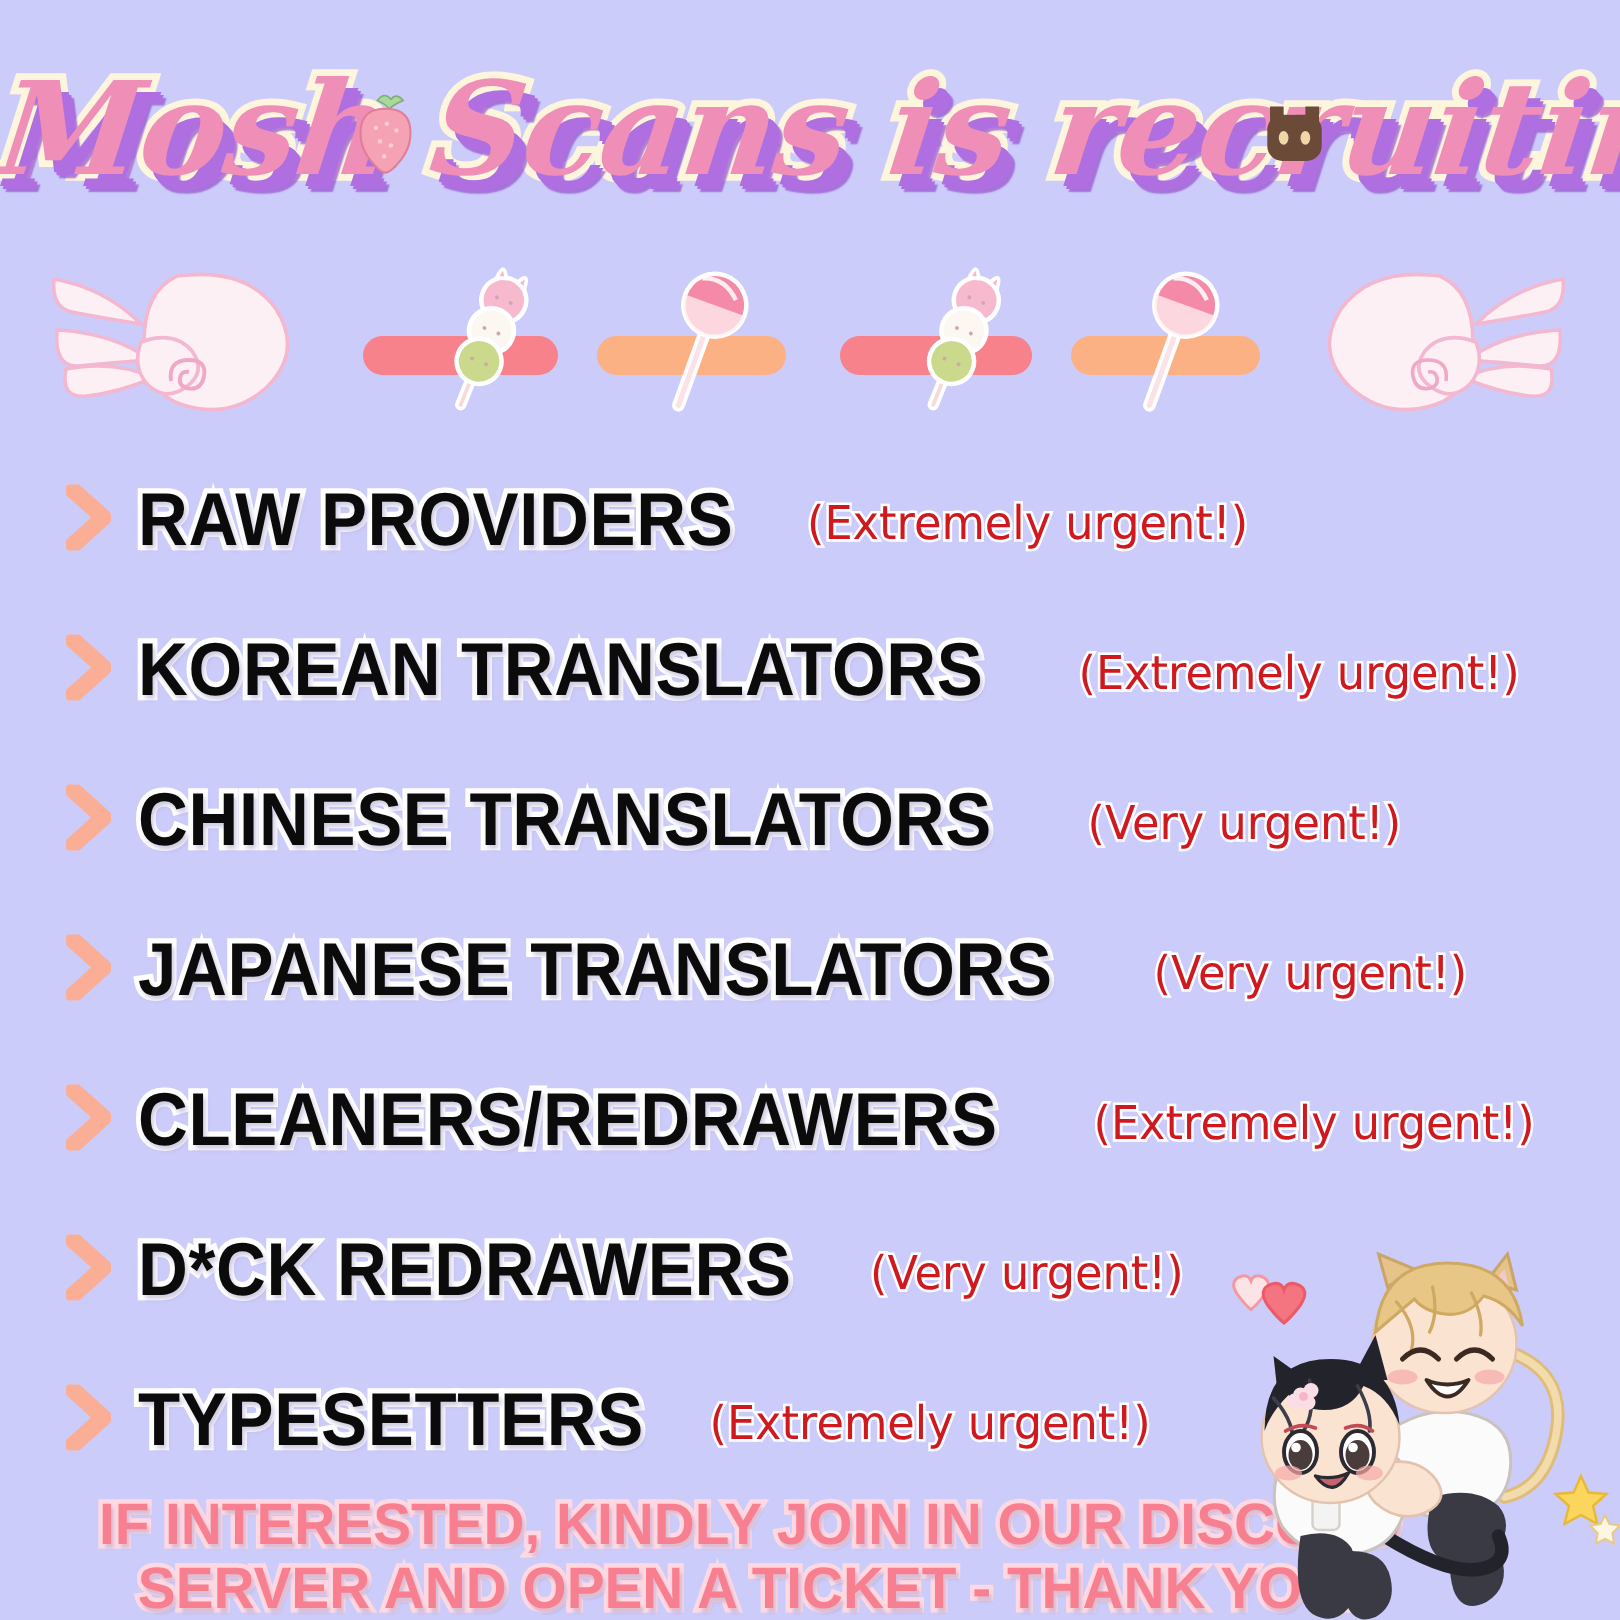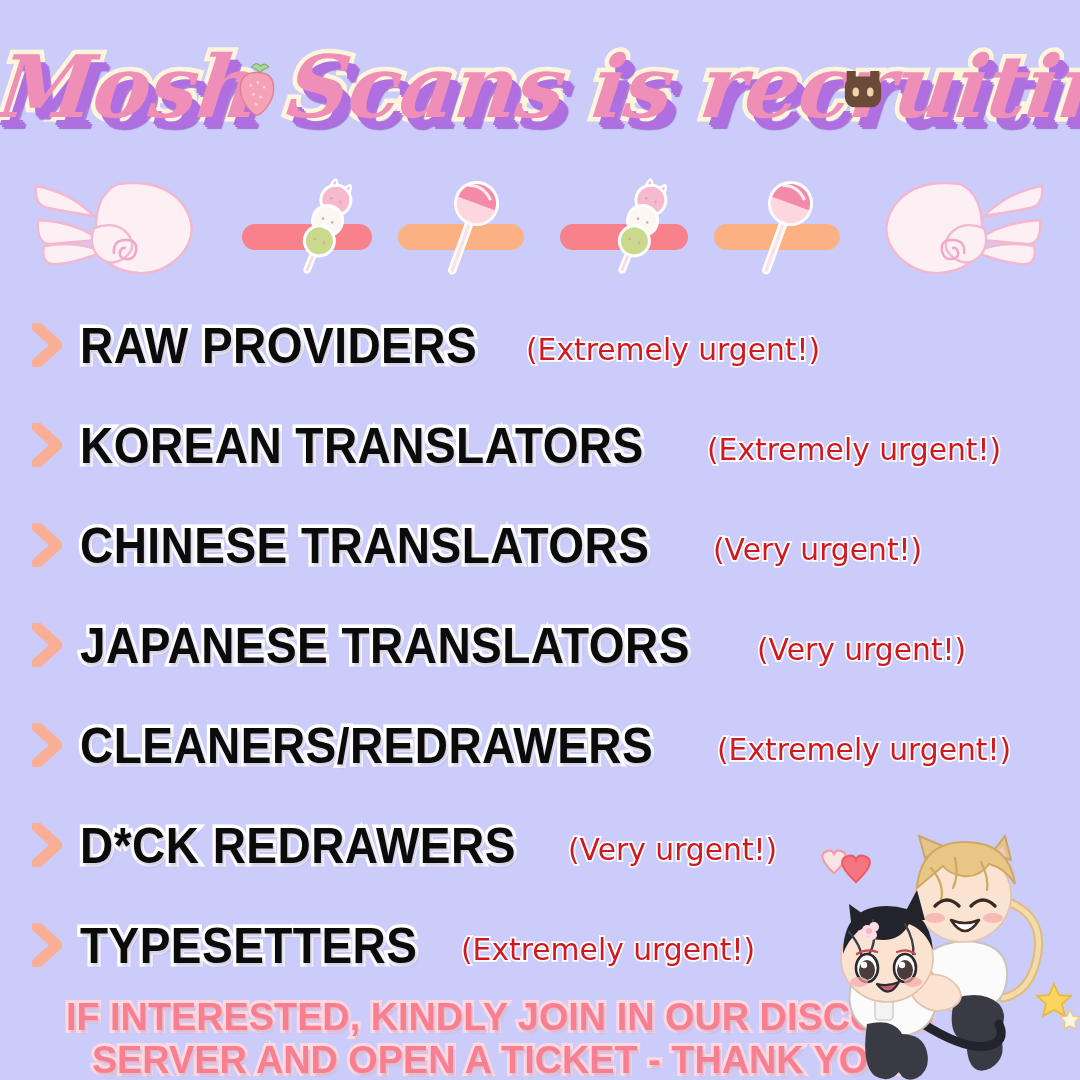--- a/index.html
+++ b/index.html
@@ -96,21 +96,21 @@
     position: absolute;
     left: 0;
     top: 296px;
     width: 1080px;
   }
   .role-row {
     position: relative;
     height: 100px;
     display: flex;
     align-items: center;
-    padding-left: 32px;
+    padding-left: 44px;
     box-sizing: border-box;
   }
 
   .chevron-icon {
     flex: 0 0 auto;
     width: 30px;
     height: 44px;
     margin-right: 18px;
     margin-top: -2px;
   }

